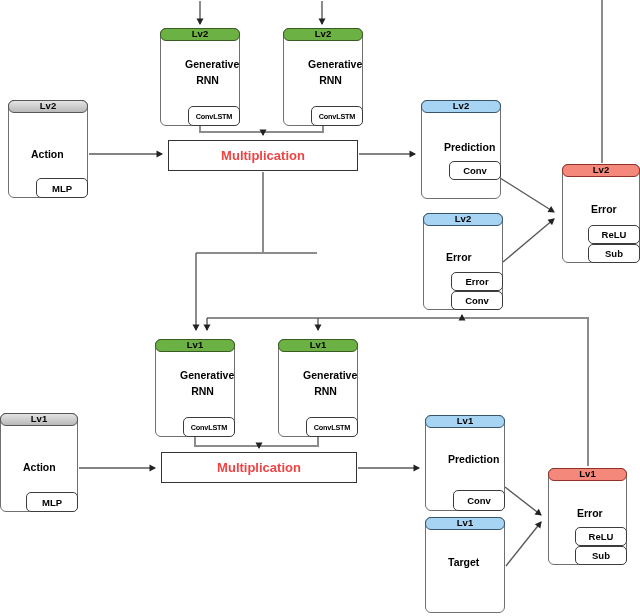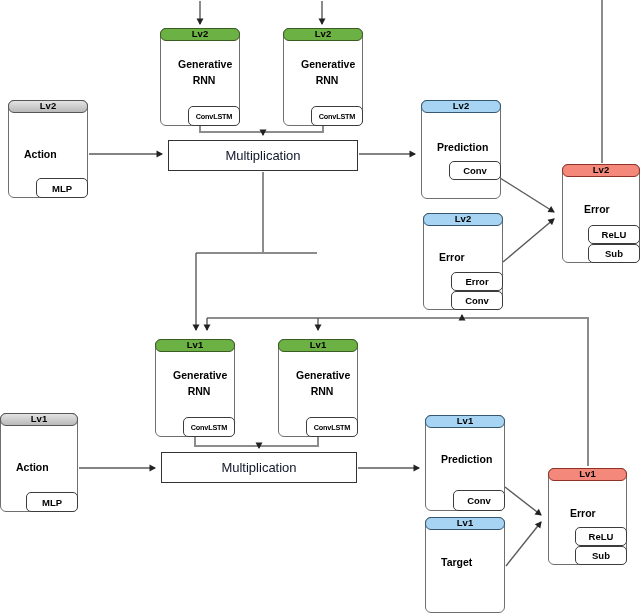--- a/index.html
+++ b/index.html
@@ -8,33 +8,33 @@
     font-family:"Liberation Sans","DejaVu Sans",sans-serif;
   }
   #wires{position:absolute;left:0;top:0;z-index:0;}
   .node{
     position:absolute;background:#ffffff;border:1px solid #6f6f6f;
     border-radius:6px;z-index:1;box-sizing:border-box;padding-left:24px;
   }
   .rect{
     position:absolute;background:#ffffff;border:1.4px solid #333333;
     z-index:1;box-sizing:border-box;display:flex;align-items:center;justify-content:center;
-    font-weight:400;font-size:13px;color:#0f172a;
+    font-weight:700;font-size:13px;color:#ef4444;
   }
   .hdr{
     position:absolute;top:-1px;left:-1px;right:-1px;height:13px;
     border-radius:6px;border:1.4px solid #333;box-sizing:border-box;
     font-weight:700;font-size:9.5px;line-height:10px;text-align:center;color:#000;
   }
   .hgreen{background:#6cb144;border-color:#3a5b22;}
   .hblue{background:#a6d4f2;border-color:#35566e;}
   .hred{background:#f4897b;border-color:#8f3328;}
   .hgray{background:linear-gradient(#e3e3e3,#b9b9b9);border-color:#565656;}
   .title{
-    position:absolute;left:8px;right:0;transform:translateY(-50%);
+    position:absolute;left:15px;right:0;transform:translateY(-50%);
     font-weight:700;font-size:10.5px;line-height:1.5;color:#000;
   }
   .t-center{text-align:center;padding:0 9px;}
   .t-left{text-align:left;padding-left:7px;}
   .t-errorpad{padding-left:13px;}
   .subs{
     position:absolute;right:-1px;bottom:-1px;display:flex;flex-direction:column;align-items:flex-end;
   }
   .sub{
     width:52px;height:19px;background:#ffffff;border:1.4px solid #3c3c3c;border-radius:5px;

